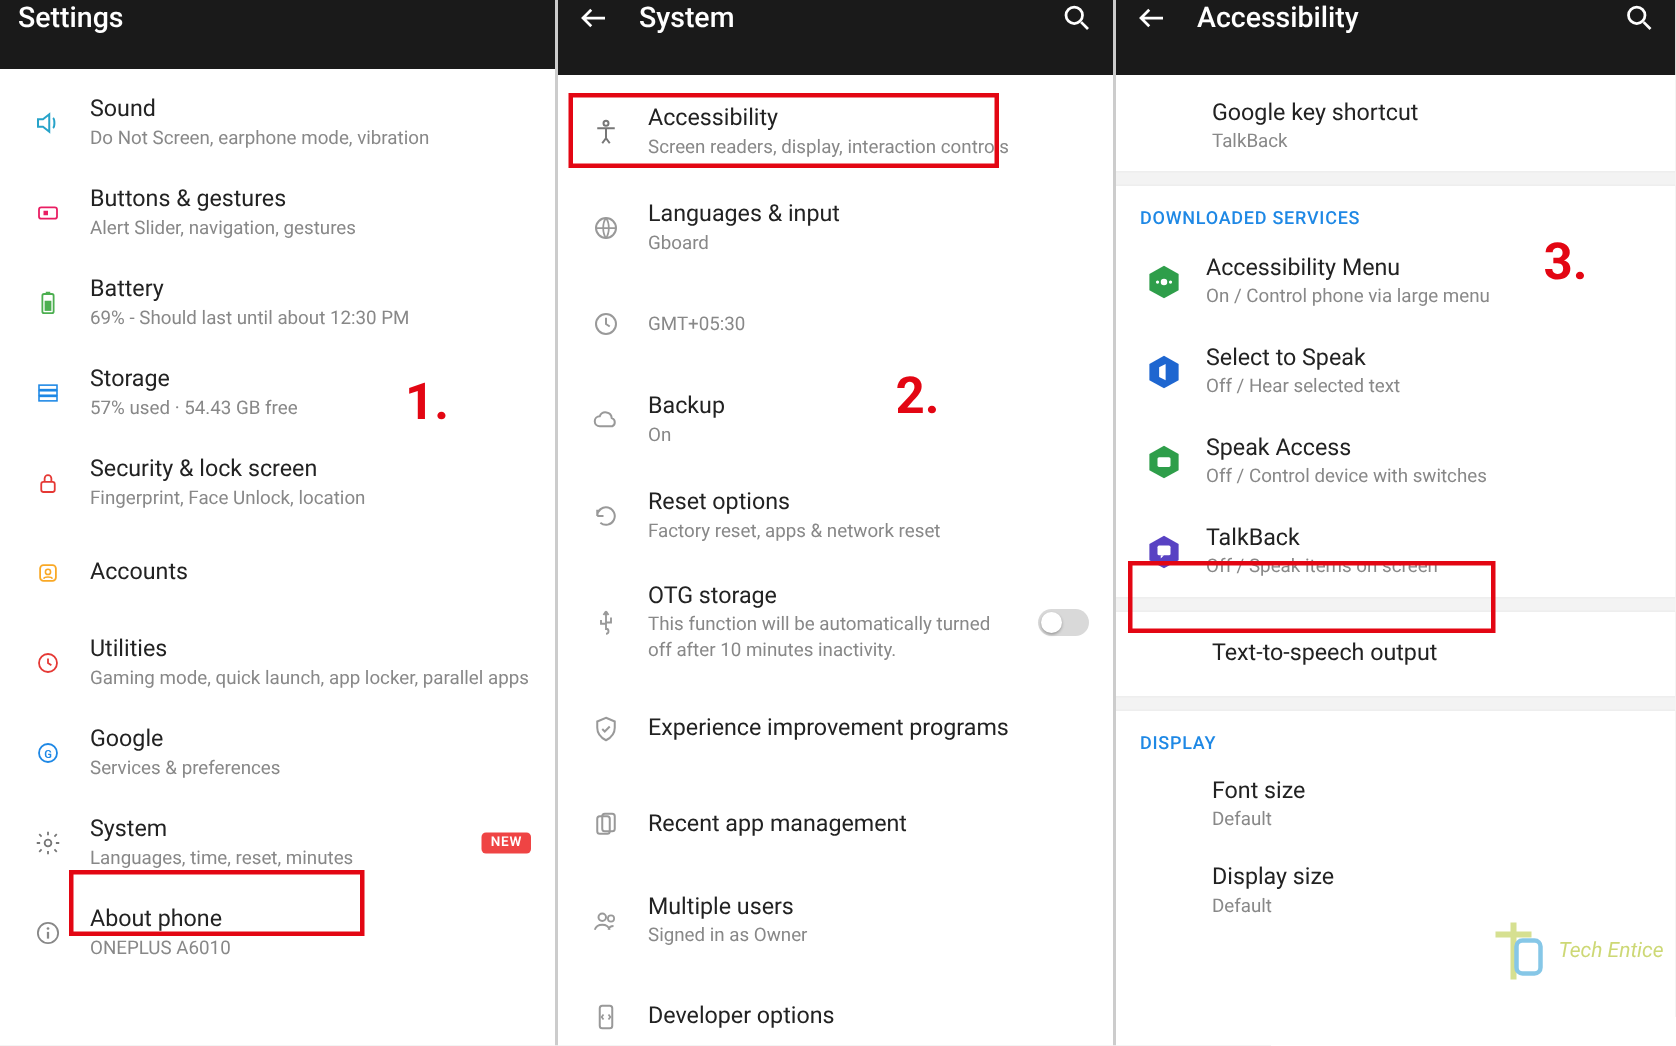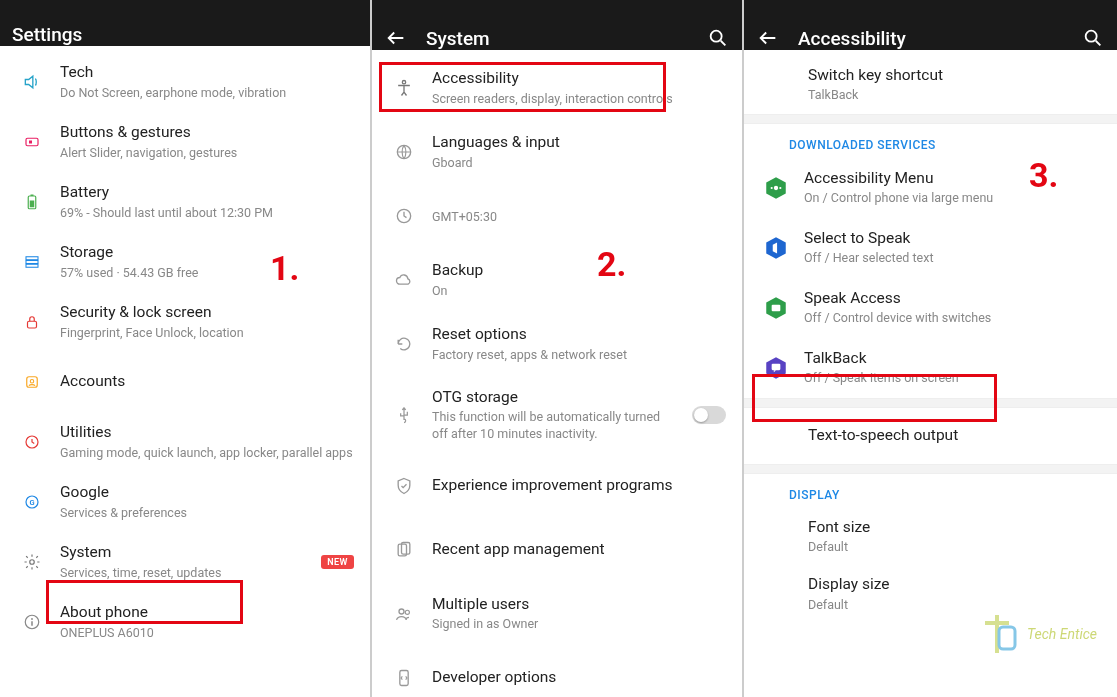--- a/index.html
+++ b/index.html
@@ -3,65 +3,65 @@
 <meta charset="utf-8">
 <style>
   * { box-sizing: border-box; margin: 0; padding: 0; }
   body { font-family: Roboto, 'Helvetica Neue', Arial, sans-serif; background:#f0f0f0; width:1117px; height:697px; overflow:hidden; position:relative; }
   .panels { display:flex; width:100%; height:100%; }
   .panel { flex:0 0 auto; background:#fff; border-right:2px solid #ccc; display:flex; flex-direction:column; position:relative; overflow:hidden;}
   .panel:last-child { border-right:none; }
   .panel1 { width:372px; }
   .panel2 { width:372px; }
   .panel3 { width:373px; }
-  .appbar { background:#1a1a1a; color:#fff; display:flex; align-items:flex-end; padding:0 12px; }
+  .appbar { background:#1a1a1a; color:#fff; display:flex; align-items:flex-start; padding:0 12px; }
   .panel1 .appbar{ height:46px;}
   .panel2 .appbar{ height:50px;}
   .panel3 .appbar{ height:50px;}
   .appbar .title { font-size:19px; font-weight:500; }
   .appbar .back { width:24px; height:24px; margin-right:18px; display:flex; align-items:center; justify-content:center; cursor:pointer;}
   .appbar .search { width:24px; height:24px; margin-left:auto; display:flex; align-items:center; justify-content:center; cursor:pointer;}
   svg { display:block; }
   .list { flex:1; overflow-y:hidden; padding-top:6px; }
   .row { display:flex; align-items:center; padding:10px 16px 10px 12px; cursor:pointer; position:relative; min-height:56px;}
   .row2 { padding:12px 16px 12px 12px; }
   .iconwrap { width:40px; height:40px; display:flex; align-items:center; justify-content:center; flex:0 0 40px; }
   .txt { margin-left:8px; flex:1; min-width:0;}
   .txt .pri { font-size:15.5px; color:#222; line-height:1.25; }
   .txt .sec { font-size:12.5px; color:#888; line-height:1.3; margin-top:2px; }
   .section-div { height:10px; background:#f3f3f3; border-top:1px solid #eee; border-bottom:1px solid #eee;}
-  .section-hdr { font-size:12px; font-weight:500; letter-spacing:.5px; color:#1e88e5; padding:14px 16px 6px 16px;margin-left:29px; }
+  .section-hdr { font-size:12px; font-weight:500; letter-spacing:.5px; color:#1e88e5; padding:14px 16px 6px 16px; }
   .redbox { border:3px solid #e30613; position:absolute; pointer-events:none; z-index:5;}
   .stepnum { position:absolute; font-size:34px; font-weight:700; color:#e30613; z-index:6;}
   .badge-new { background:#ef4444; color:#fff; font-size:9px; font-weight:600; padding:2px 6px; border-radius:3px; letter-spacing:.5px;}
   .toggle { width:34px; height:18px; border-radius:9px; background:#d9d9d9; position:relative; margin-left:auto;}
   .toggle::after { content:''; position:absolute; width:14px; height:14px; border-radius:50%; background:#fff; top:2px; left:2px; box-shadow:0 1px 2px rgba(0,0,0,.3);}
   .hexicon { width:28px; height:28px; display:flex; align-items:center; justify-content:center;}
-  .watermark { position:absolute; right:20px; bottom:38px; opacity:.7; font-size:14px; color:#b8c83c; font-style:italic; pointer-events:none; display:flex; align-items:center; gap:6px;}
+  .watermark { position:absolute; right:8px; bottom:38px; opacity:.7; font-size:14px; color:#b8c83c; font-style:italic; pointer-events:none; display:flex; align-items:center; gap:6px;}
   .watermark svg { opacity:.8;}
 </style>
 </head>
 <body>
 
 <div class="panels">
 
   <div class="panel panel1">
     <div class="appbar">
       <span class="title">Settings</span>
     </div>
     <div class="list">
 
       <div class="row">
         <div class="iconwrap">
           <svg width="20" height="20" viewBox="0 0 24 24">
               <path fill="none" stroke="#27a3c9" stroke-width="1.6" d="M4 9v6h4l5 4V5L8 9H4z M16 8c1.5 1 1.5 7 0 8"></path>
             </svg>
         </div>
         <div class="txt">
-            <div class="pri">Tech</div>
+            <div class="pri">Sound</div>
             <div class="sec">Do Not Screen, earphone mode, vibration</div>
           </div>
       </div>
 
       <div class="row">
         <div class="iconwrap">
           <svg width="18" height="18" viewBox="0 0 24 24">
               <rect x="4" y="7" width="16" height="10" rx="2" fill="none" stroke="#e91e63" stroke-width="1.6"></rect>
               <rect x="8" y="10" width="4" height="4" fill="#e91e63"></rect>
             </svg>
@@ -154,21 +154,21 @@
 
       <div class="row">
         <div class="iconwrap">
           <svg width="18" height="18" viewBox="0 0 24 24">
               <circle cx="12" cy="12" r="3" fill="none" stroke="#777" stroke-width="1.6"></circle>
               <path fill="none" stroke="#777" stroke-width="1.6" d="M12 2v3M12 19v3M4.2 4.2l2.1 2.1M17.7 17.7l2.1 2.1M2 12h3M19 12h3M4.2 19.8l2.1-2.1M17.7 6.3l2.1-2.1"></path>
             </svg>
         </div>
         <div class="txt">
             <div class="pri">System</div>
-            <div class="sec">Services, time, reset, updates</div>
+            <div class="sec">Languages, time, reset, minutes</div>
           </div>
         <span class="badge-new">NEW</span>
       </div>
 
       <div class="row">
         <div class="iconwrap">
           <svg width="18" height="18" viewBox="0 0 24 24">
               <circle cx="12" cy="12" r="9" fill="none" stroke="#888" stroke-width="1.6"></circle>
               <circle cx="12" cy="8" r="1.2" fill="#888"></circle>
               <rect x="11" y="11" width="2" height="6" fill="#888"></rect>
@@ -331,21 +331,21 @@
       <div class="search">
         <svg width="22" height="22" viewBox="0 0 24 24">
             <circle cx="10" cy="10" r="6" fill="none" stroke="#fff" stroke-width="2"></circle>
             <path d="M15 15l5 5" stroke="#fff" stroke-width="2"></path>
           </svg>
       </div>
     </div>
     <div class="list">
       <div class="row" style="padding-left:56px">
         <div class="txt">
-            <div class="pri">Switch key shortcut</div>
+            <div class="pri">Google key shortcut</div>
             <div class="sec">TalkBack</div>
           </div>
       </div>
       <div class="section-div"></div>
       <div class="section-hdr">DOWNLOADED SERVICES</div>
 
       <div class="row">
         <div class="iconwrap">
             <div class="hexicon">
               <svg width="26" height="26" viewBox="0 0 24 24">

